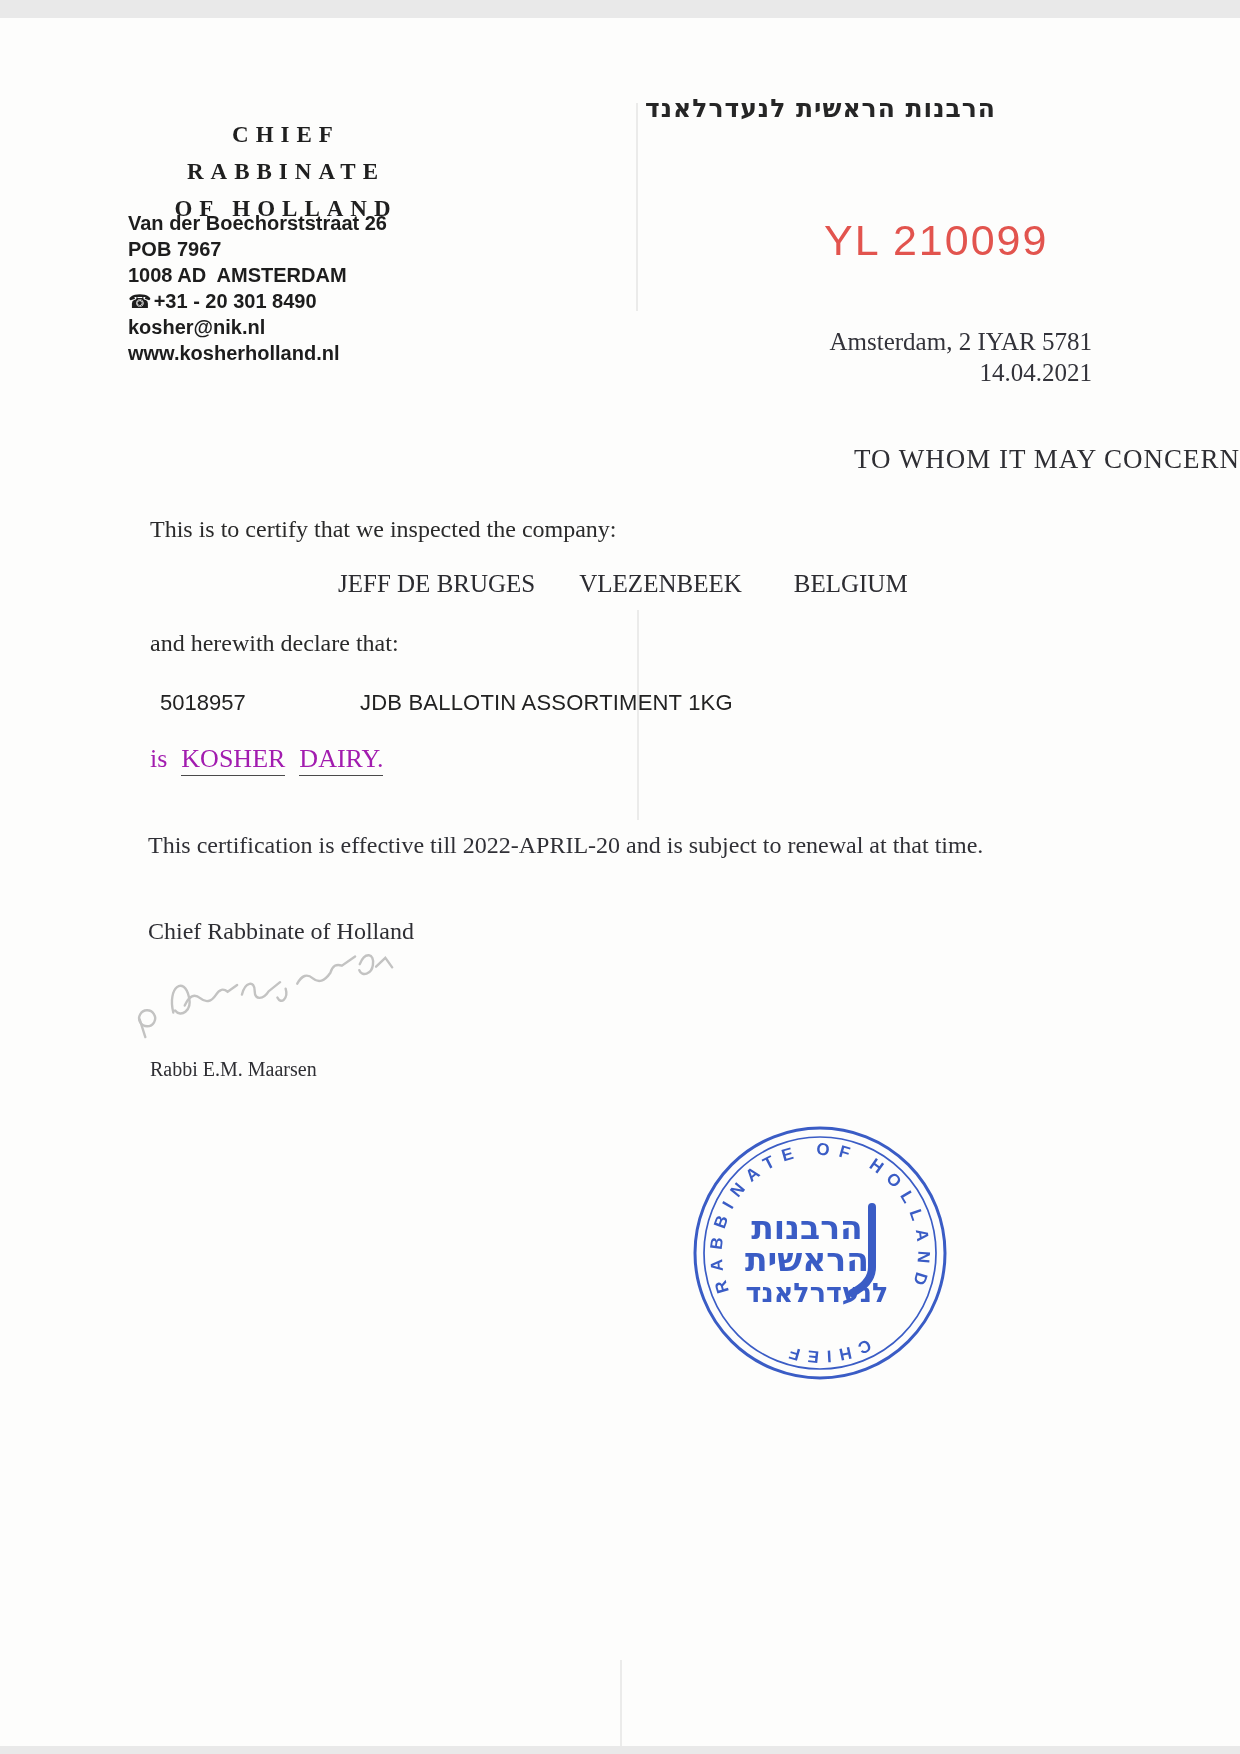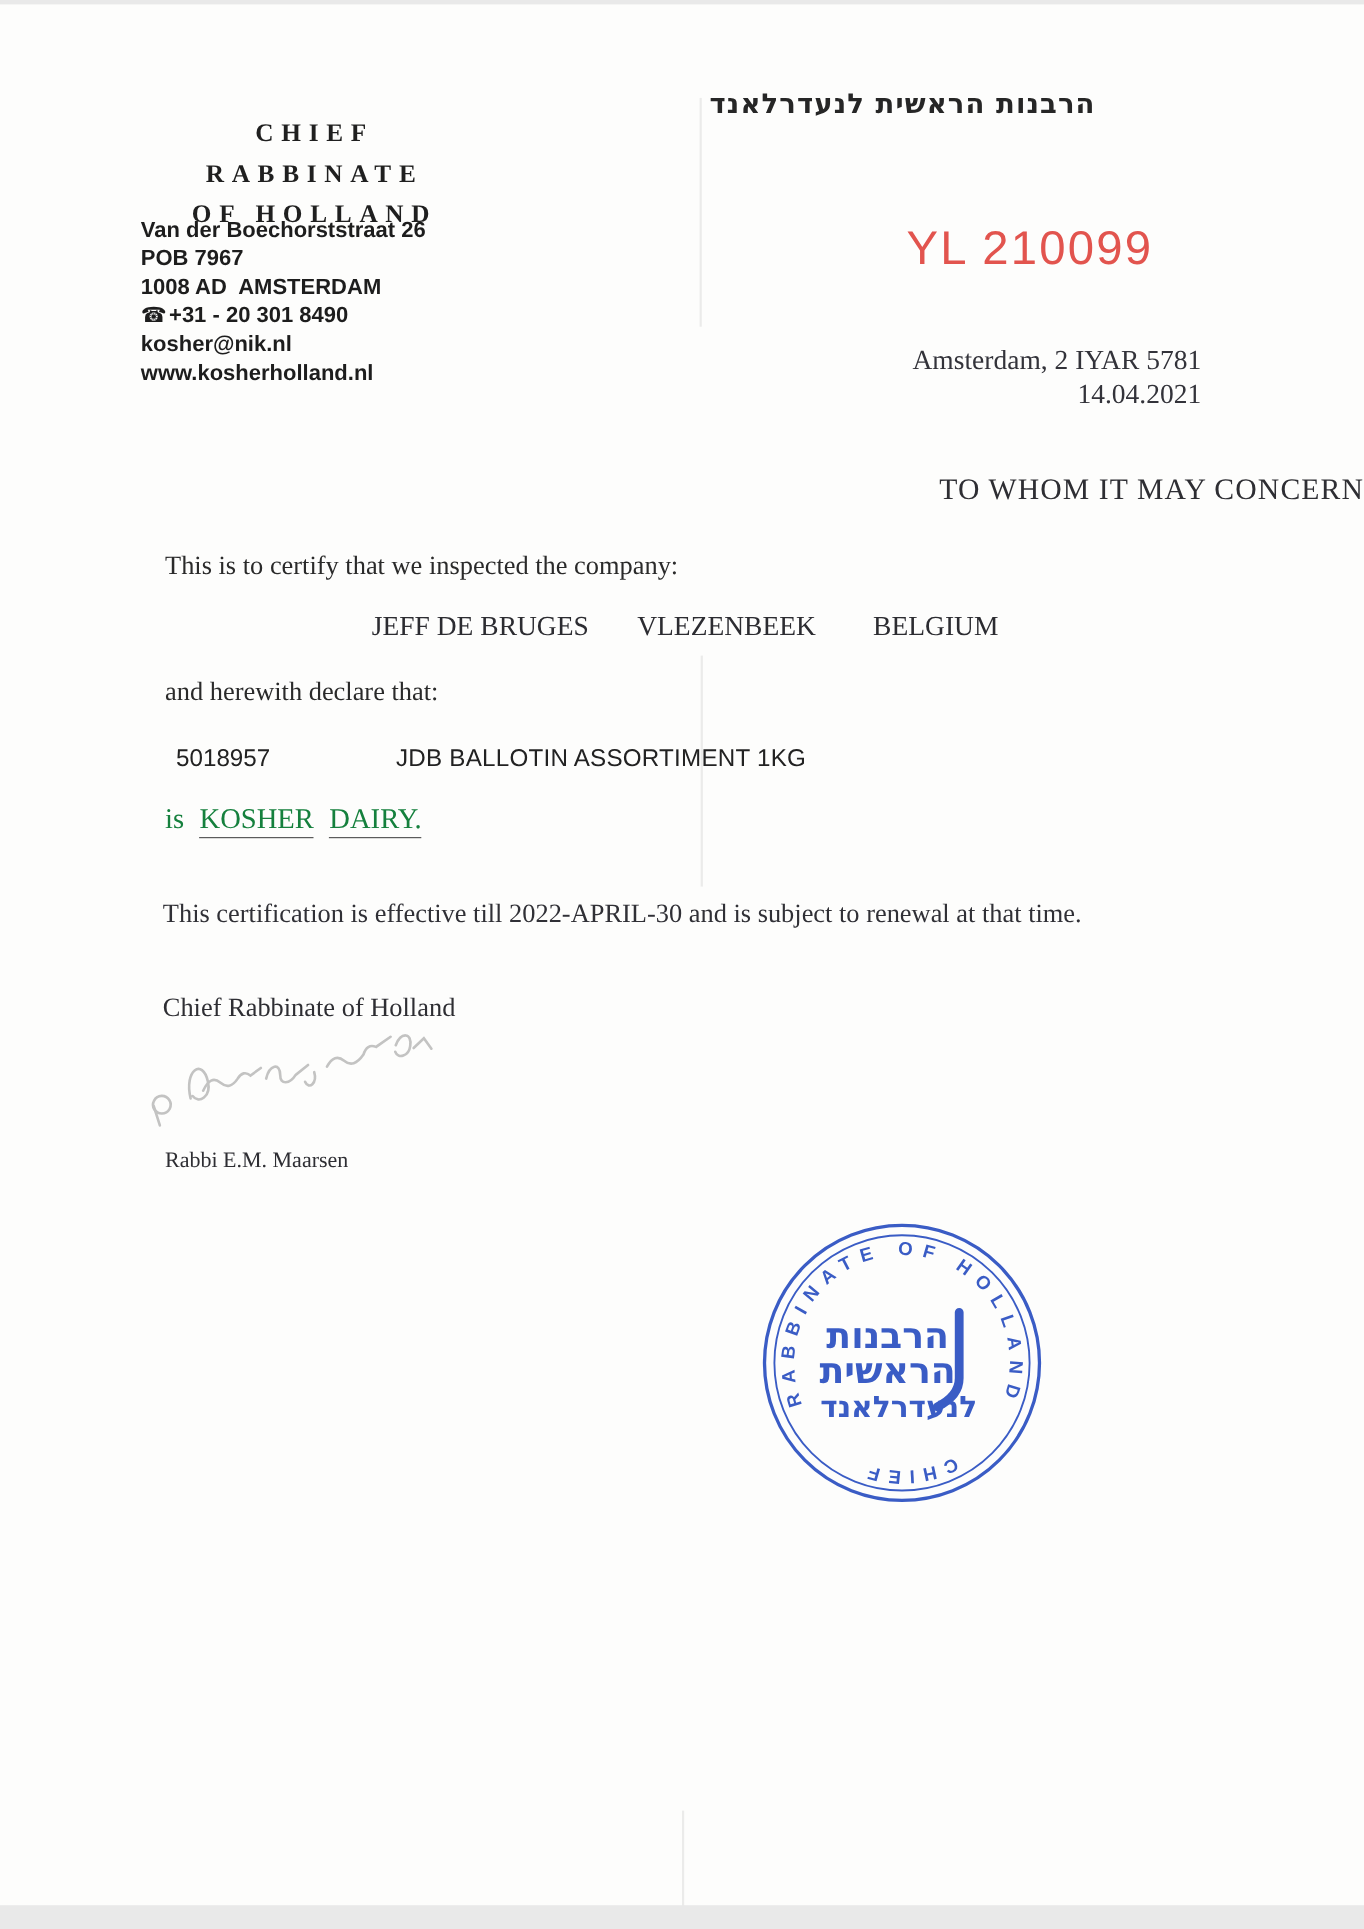--- a/index.html
+++ b/index.html
@@ -1,17 +1,17 @@
 <!DOCTYPE html>
 <html><head>
 <meta charset="utf-8">
 <style>
   html,body { margin:0; padding:0; background:#e9e9e9; }
   .page {
-    position:relative; width:1240px; height:1728px; margin:4px auto;
+    position:relative; width:1240px; height:1728px; margin:18px auto;
     background:#fdfdfc; overflow:hidden; color:#2a2a2a;
     font-family:"Liberation Serif", serif;
   }
   .abs { position:absolute; }
 
   
   .hebrew-header {
     top:76px; right:244px; font-family:"DejaVu Sans", sans-serif;
     font-weight:bold; font-size:25px; color:#262626; letter-spacing:1px;
     direction:rtl;
@@ -50,21 +50,21 @@
 
   .declare-line { top:612px; left:150px; font-size:24px; }
 
   .product-row {
     top:672px; left:0; width:1240px;
     font-family:"Liberation Sans", sans-serif; font-size:22px; color:#222;
   }
   .product-code { position:absolute; left:160px; top:0; }
   .product-name { position:absolute; left:360px; top:0; letter-spacing:0.2px; }
 
-  .status-line { top:726px; left:150px; font-size:26px; color:#15803d; }
+  .status-line { top:726px; left:150px; font-size:26px; color:#a21caf; }
   .status-line .u {
     border-bottom:1.6px solid #4a4a4a; padding-bottom:2px;
   }
   .status-gap { display:inline-block; width:14px; }
 
   .validity-line { top:814px; left:148px; font-size:24px; color:#303036; }
 
   .signoff-org { top:900px; left:148px; font-size:24px; color:#2e2e33; }
   .signature-svg { top:928px; left:126px; transform:rotate(-5deg); opacity:0.85; }
   .signer-name { top:1040px; left:150px; font-size:20px; color:#2e2e33; }
@@ -128,21 +128,21 @@
 
   <div class="abs product-row">
     <span class="product-code">5018957</span>
     <span class="product-name">JDB BALLOTIN ASSORTIMENT 1KG</span>
   </div>
 
   <div class="abs status-line">
     <span>is</span><span class="status-gap"></span><span class="u">KOSHER</span><span class="status-gap"></span><span class="u">DAIRY.</span>
   </div>
 
-  <div class="abs validity-line">This certification is effective till 2022-APRIL-30 and is subject to renewal at that time.</div>
+  <div class="abs validity-line">This certification is effective till 2022-APRIL-20 and is subject to renewal at that time.</div>
 
   <div class="abs signoff-org">Chief Rabbinate of Holland</div>
 
   <svg class="abs signature-svg" width="290" height="95" viewBox="0 0 290 95">
     <g fill="none" stroke="#b9b9b9" stroke-width="2.4" stroke-linecap="round">
       <path d="M12,62 l4,18"></path>
       <path d="M26,66 a8,8 0 1 1 0.2,-0.3"></path>
       <path d="M46,58 c-4,-26 14,-36 17,-14 c2,14 -10,20 -15,12"></path>
       <path d="M58,52 q8,-14 16,-6 t16,-2 q6,-8 12,-2 l10,-6"></path>
       <path d="M116,46 c4,-12 14,-14 13,-2 c-1,9 8,9 14,1 l12,-8"></path>

